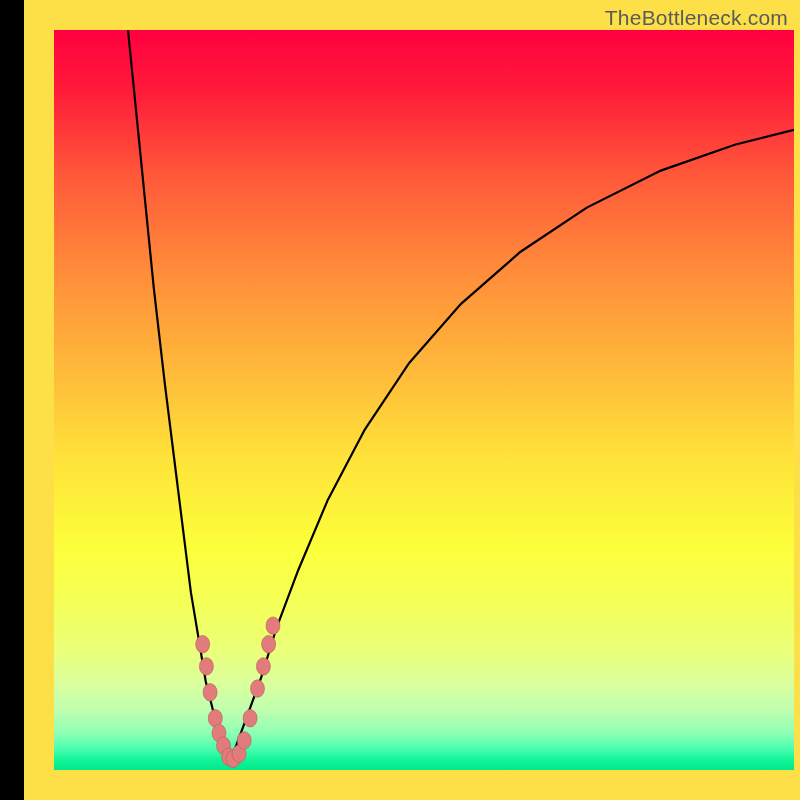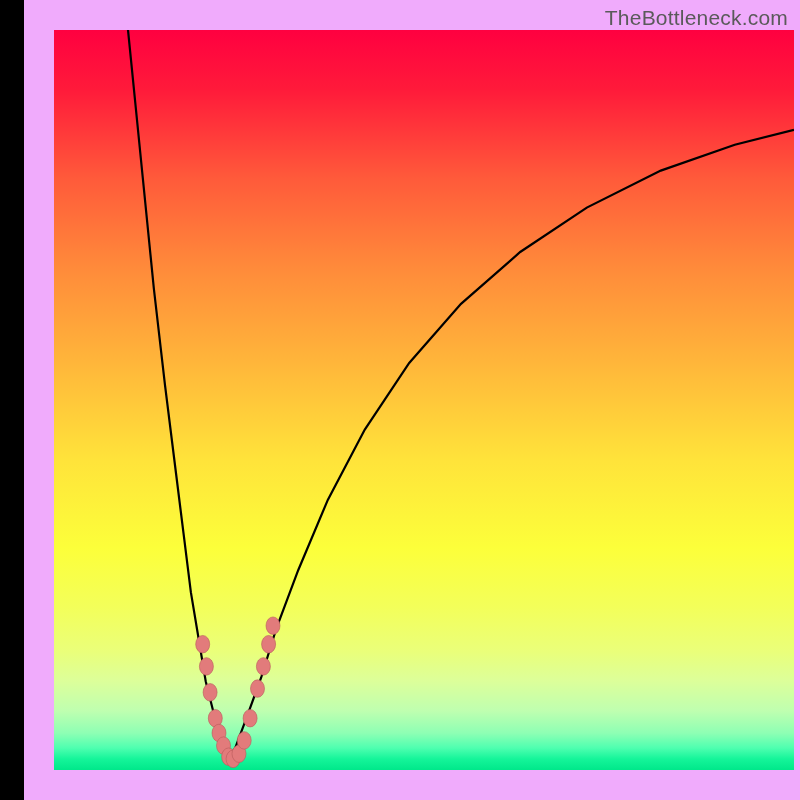--- a/index.html
+++ b/index.html
@@ -7,21 +7,21 @@
     padding: 0;
     width: 800px;
     height: 800px;
     overflow: hidden;
     background: #000;
     font-family: Arial, Helvetica, sans-serif;
   }
   .frame {
     position: absolute;
     inset: 0;
-    background: #f0abfc;
+    background: #fde047;
     margin-left: 24px;
   }
   .plot-area {
     position: absolute;
     left: 30px;
     top: 30px;
     width: 740px;
     height: 740px;
     overflow: hidden;
   }

